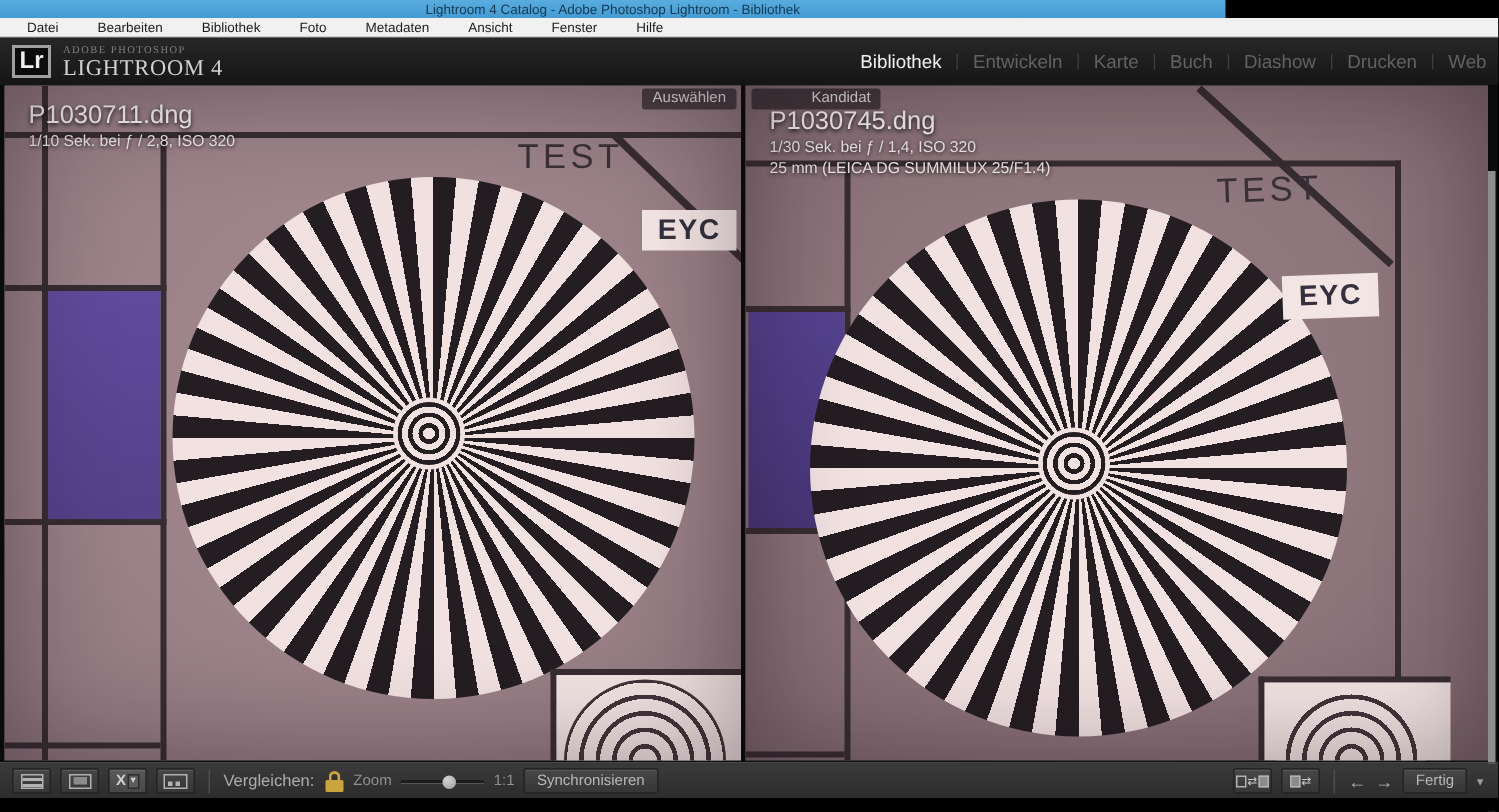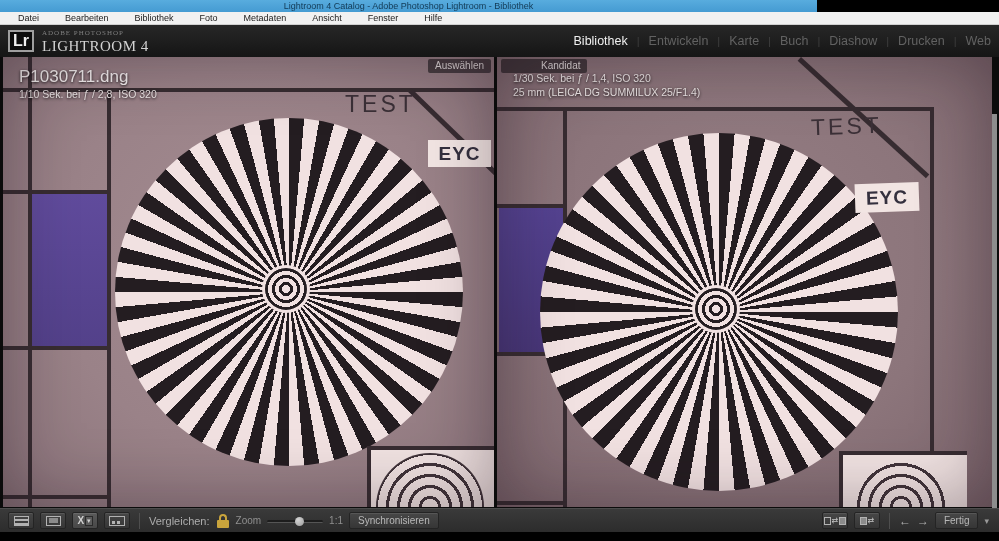--- a/index.html
+++ b/index.html
@@ -213,20 +213,21 @@
       </div>
       <div class="test">TEST</div>
       <div class="eyc">EYC</div>
       <div class="fl" style="left:342px;top:394px;width:128px;height:4px"></div>
       <div class="fl" style="left:342px;top:394px;width:4px;height:56px"></div>
       <div class="rings-box">
         <div class="rings"></div>
       </div>
       <div class="badge">Kandidat</div>
       <div class="photo-info">
+        <div class="fname">P1030745.dng</div>
         <div class="meta">1/30 Sek. bei ƒ / 1,4, ISO 320</div>
         <div class="meta">25 mm (LEICA DG SUMMILUX 25/F1.4)</div>
       </div>
     </div>
 
     <div class="panel-handle"></div>
   </div>
 
   <div class="toolbar">
     <div class="tb-left">

